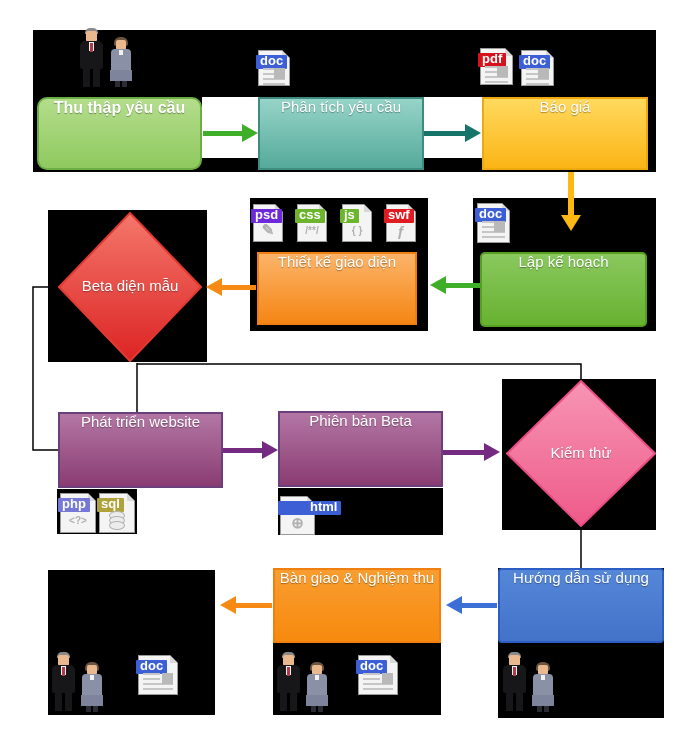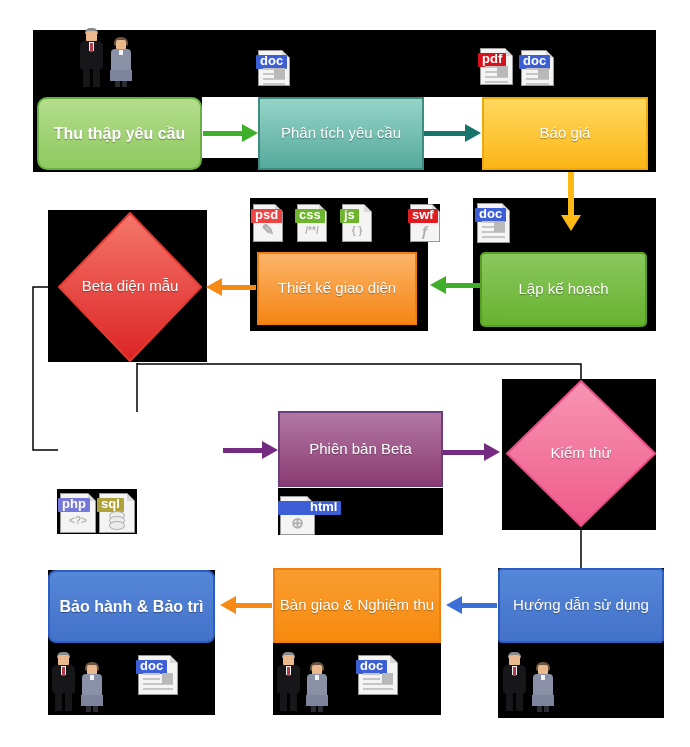--- a/index.html
+++ b/index.html
@@ -1,20 +1,20 @@
 <!DOCTYPE html>
 <html><head>
 <meta charset="utf-8">
 <style>
   html,body{margin:0;padding:0;background:#ffffff;}
   #stage{position:relative;width:690px;height:747px;background:#ffffff;overflow:hidden;
          font-family:"Liberation Sans", sans-serif;}
   .panel{position:absolute;background:#000000;}
   .white-patch{position:absolute;background:#ffffff;}
-  .node-box{position:absolute;display:flex;align-items:center;justify-content:center;
+  .node-box{position:absolute;display:flex;align-items:flex-start;justify-content:center;
             box-sizing:border-box;text-align:center;}
   .node-label{color:#ffffff;font-size:15px;text-shadow:0 1px 1px rgba(0,0,0,.35);line-height:1.1;}
   .node-label.bold{font-weight:bold;font-size:16px;}
   .diamond-wrap{position:absolute;}
   .diamond-wrap .node-label{position:absolute;left:0;right:0;top:50%;transform:translateY(-55%);text-align:center;}
   .shaft{position:absolute;}
   .head{position:absolute;width:0;height:0;}
   .file-icon{position:absolute;background:#f4f4f4;border:1px solid #9a9a9a;box-sizing:border-box;}
   .fold{position:absolute;top:-1px;right:-1px;width:0;height:0;
         border-bottom:8px solid #d8d8d8;border-right:8px solid #000000;}
@@ -90,41 +90,41 @@
           </linearGradient>
         </defs>
         <polygon points="72,1 143,75 72,149 1,75" fill="url(#grad-giao-dien-mau)" stroke="#e23a31" stroke-width="2"></polygon>
       </svg><div class="node-label">Beta diện mẫu</div></div>
     <div class="node-box" style="left: 257px; top: 252px; width: 160px; height: 73px; background: linear-gradient(rgb(252, 180, 105), rgb(245, 134, 21)); border: 2px solid rgb(238, 127, 16); border-radius: 0px;">
       <div class="node-label">Thiết kế giao diện</div>
     </div>
     <div class="node-box" style="left: 480px; top: 252px; width: 167px; height: 75px; background: linear-gradient(rgb(138, 200, 94), rgb(103, 178, 49)); border: 2px solid rgb(85, 161, 31); border-radius: 5px;">
       <div class="node-label">Lập kế hoạch</div>
     </div>
+    <div class="node-box" style="left: 58px; top: 412px; width: 165px; height: 76px; background: linear-gradient(rgb(179, 119, 164), rgb(138, 60, 114)); border: 2px solid rgb(107, 63, 124); border-radius: 0px;">
+      <div class="node-label">Phát triển website</div>
+    </div>
     <div class="node-box" style="left: 278px; top: 411px; width: 165px; height: 76px; background: linear-gradient(rgb(179, 119, 164), rgb(138, 60, 114)); border: 2px solid rgb(107, 63, 124); border-radius: 0px;">
       <div class="node-label">Phiên bản Beta</div>
     </div>
     <div class="diamond-wrap" style="left: 506px; top: 380px; width: 150px; height: 147px;"><svg width="150" height="147" viewBox="0 0 150 147">
         <defs>
           <linearGradient id="grad-kiem-thu" x1="0" y1="0" x2="0" y2="1">
             <stop offset="0" stop-color="#f795b4"></stop>
             <stop offset="1" stop-color="#ee5a8a"></stop>
           </linearGradient>
         </defs>
         <polygon points="75,1 149,73.5 75,146 1,73.5" fill="url(#grad-kiem-thu)" stroke="#e94b85" stroke-width="2"></polygon>
       </svg><div class="node-label">Kiểm thử</div></div>
     <div class="node-box" style="left: 498px; top: 568px; width: 166px; height: 75px; background: linear-gradient(rgb(85, 135, 216), rgb(67, 114, 201)); border: 2px solid rgb(43, 93, 196); border-radius: 4px;">
       <div class="node-label">Hướng dẫn sử dụng</div>
     </div>
     <div class="node-box" style="left: 273px; top: 568px; width: 168px; height: 75px; background: linear-gradient(rgb(249, 157, 48), rgb(247, 138, 14)); border: 2px solid rgb(238, 127, 16); border-radius: 0px;">
       <div class="node-label">Bàn giao &amp; Nghiệm thu</div>
     </div>
-    <div class="node-box" style="left: 48px; top: 570px; width: 167px; height: 73px; background: linear-gradient(rgb(85, 135, 216), rgb(67, 114, 201)); border: 2px solid rgb(43, 93, 196); border-radius: 8px;">
-      <div class="node-label bold">Bảo hành &amp; Bảo trì</div>
-    </div>
     <div class="file-icon" style="left: 258px; top: 50px; width: 32px; height: 36px;">
       <div class="fold"></div>
       <div class="band" style="background: rgb(61, 95, 214); max-width: 28px;">doc</div>
       <div class="doclines">
         <div class="sq"></div>
         <div class="bar short"></div>
         <div class="bar short"></div>
         <div class="bar"></div>
         <div class="bar"></div>
       </div>
@@ -146,34 +146,34 @@
       <div class="doclines">
         <div class="sq"></div>
         <div class="bar short"></div>
         <div class="bar short"></div>
         <div class="bar"></div>
         <div class="bar"></div>
       </div>
     </div>
     <div class="file-icon" style="left: 253px; top: 204px; width: 30px; height: 38px;">
       <div class="fold"></div>
-      <div class="band" style="background: #ef4444; max-width: 26px;">psd</div>
+      <div class="band" style="background: #6d28d9; max-width: 26px;">psd</div>
       <div class="glyph" style="font-size: 15px;">✎</div>
     </div>
     <div class="file-icon" style="left: 297px; top: 204px; width: 30px; height: 38px;">
       <div class="fold"></div>
       <div class="band" style="background: rgb(109, 181, 44); max-width: 26px;">css</div>
       <div class="glyph" style="font-size: 10px;">/**/</div>
     </div>
     <div class="file-icon" style="left: 342px; top: 204px; width: 30px; height: 38px;">
       <div class="fold"></div>
       <div class="band" style="background: rgb(109, 181, 44); max-width: 26px;">js</div>
       <div class="glyph" style="font-size: 10px;">{ }</div>
     </div>
-    <div class="file-icon" style="left: 386px; top: 204px; width: 30px; height: 38px; margin-left: 24px;">
+    <div class="file-icon" style="left: 386px; top: 204px; width: 30px; height: 38px;">
       <div class="fold"></div>
       <div class="band" style="background: rgb(224, 28, 35); max-width: 26px;">swf</div>
       <div class="glyph" style="font-size: 15px;">ƒ</div>
     </div>
     <div class="file-icon" style="left: 477px; top: 203px; width: 33px; height: 40px;">
       <div class="fold"></div>
       <div class="band" style="background: rgb(61, 95, 214); max-width: 29px;">doc</div>
       <div class="doclines">
         <div class="sq"></div>
         <div class="bar short"></div>

